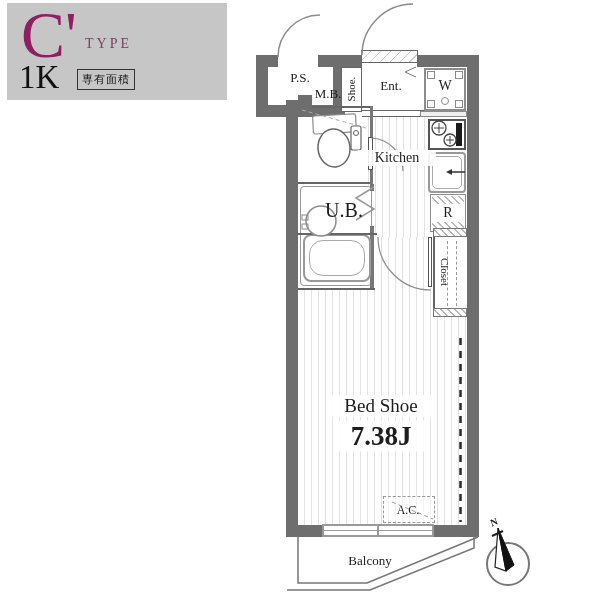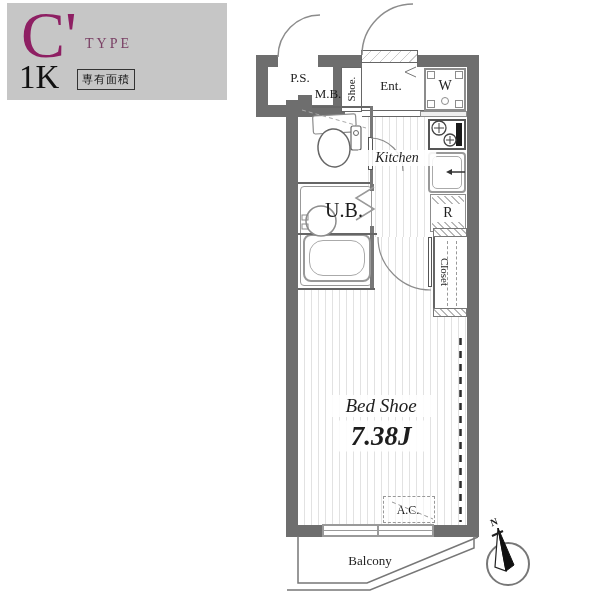--- a/index.html
+++ b/index.html
@@ -4,21 +4,21 @@
 <style>
   html,body{margin:0;padding:0;background:#fff;}
   #stage{position:relative;width:600px;height:600px;background:#ffffff;overflow:hidden;
          font-family:"Liberation Serif", serif;color:#1d1d1d;}
   .abs{position:absolute;}
   .wall{position:absolute;background:#6e6e6e;}
   .thinline{position:absolute;background:#666;}
   .stripes{position:absolute;background:repeating-linear-gradient(to right,#ffffff 0px,#ffffff 6px,#e2e2e2 6px,#e2e2e2 7px);}
   .label{position:absolute;transform:translate(-50%,-50%);white-space:nowrap;
          font-family:"Liberation Serif",serif;color:#1d1d1d;}
-  .halo{background:rgba(255,255,255,0.88);padding:0 17px;font-style:italic;}
+  .halo{background:rgba(255,255,255,0.88);padding:0 17px;}
   .vtext-up{transform:translate(-50%,-50%) rotate(-90deg);}
   .vtext-down{transform:translate(-50%,-50%) rotate(90deg);}
   .hatch{background:repeating-linear-gradient(45deg,#ffffff 0 4px,#b9b9b9 4px 5px);}
   
   #header-box{position:absolute;left:7px;top:3px;width:220px;height:97px;background:#c6c6c6;}
   #type-letter{position:absolute;left:14px;top:-6px;font-size:66px;color:#8e1f63;}
   #type-word{position:absolute;left:78px;top:33px;font-size:14px;letter-spacing:3px;color:#7a4065;}
   #layout-label{position:absolute;left:12px;top:56px;font-size:33px;color:#111;}
   #area-label-box{position:absolute;left:70px;top:66px;border:1px solid #333;font-size:11px;
                   padding:2px 4px;letter-spacing:1px;color:#111;background:transparent;}

